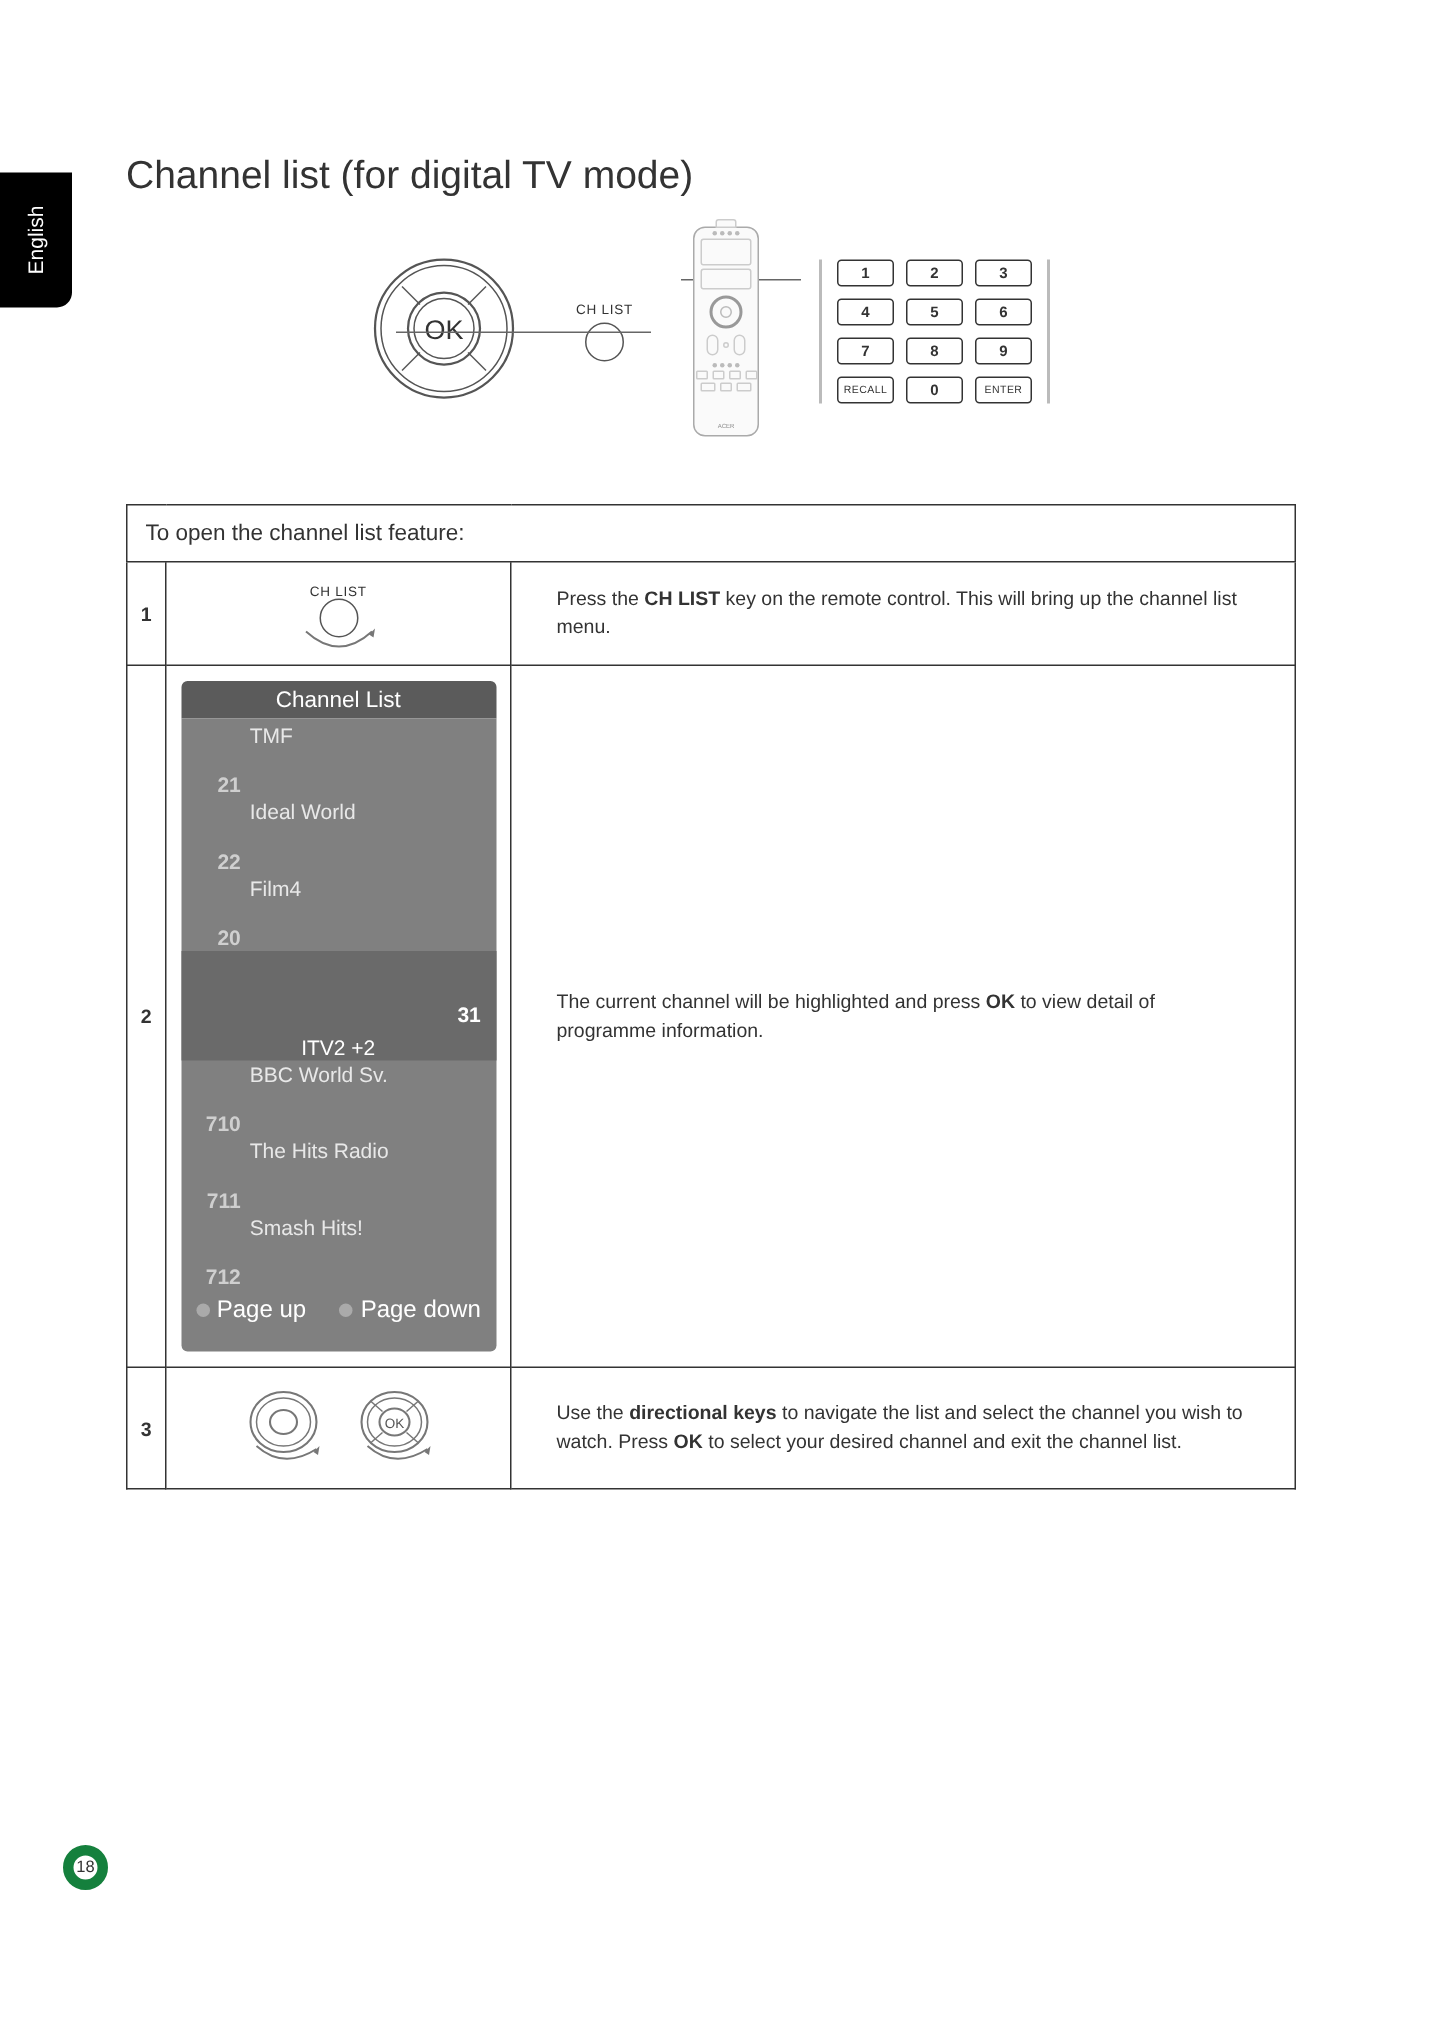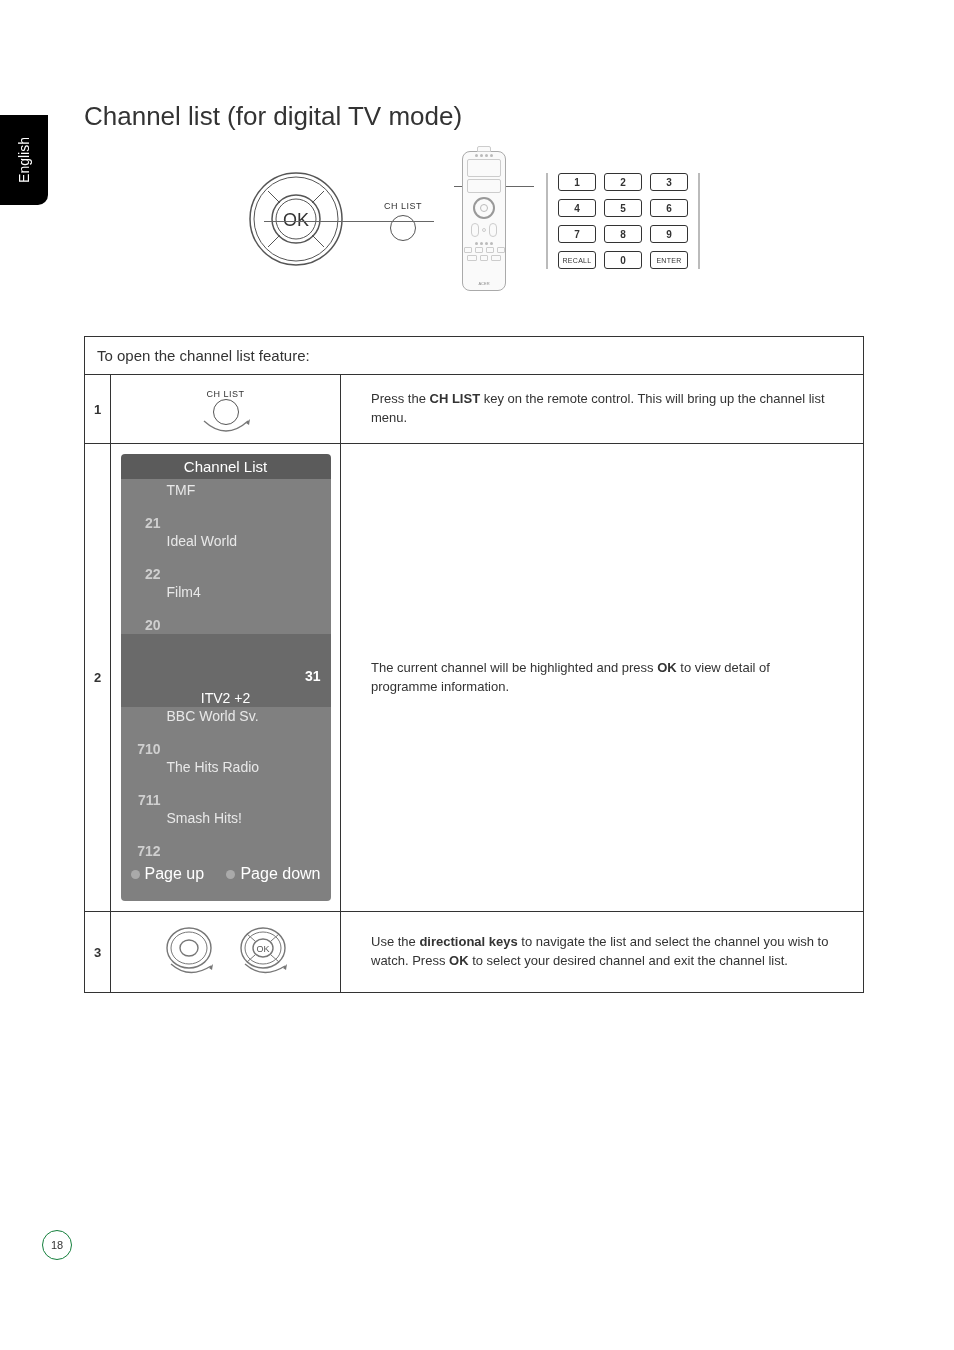--- a/index.html
+++ b/index.html
@@ -214,21 +214,21 @@
   .nav-ill {
     display:flex; gap:14px; justify-content:center; align-items:center;
   }
   .small-wheel svg { display:block; }
 
   .page-num {
     position: absolute;
     left: 42px;
     bottom: 90px;
     width: 30px; height: 30px;
-    border: 1px solid #15803d;
+    border: 7px solid #15803d;
     border-radius: 50%;
     display:flex; align-items:center; justify-content:center;
     font-size: 11px;
   }
 </style>
 </head>
 <body>
 
 <div class="lang-tab">
   <span>English</span>

